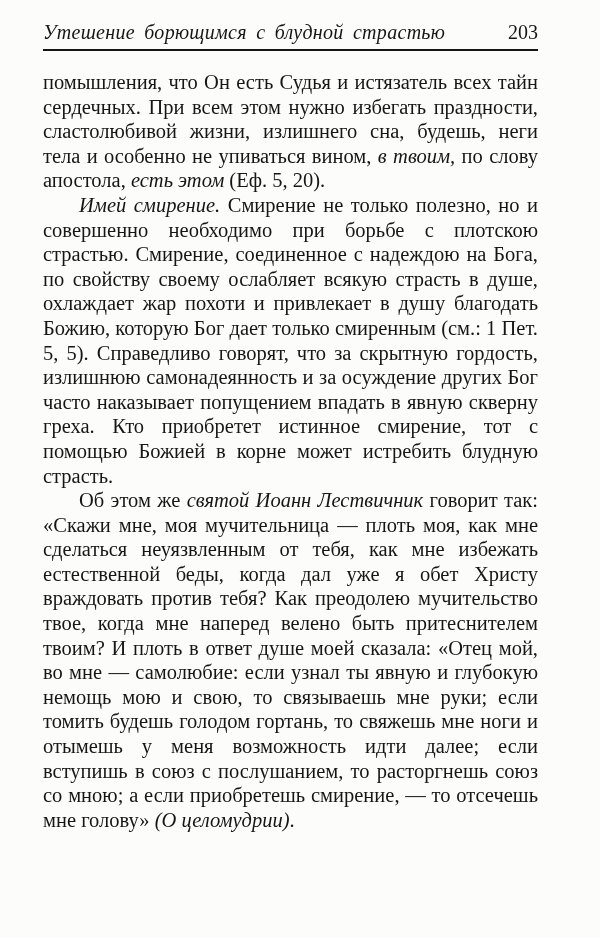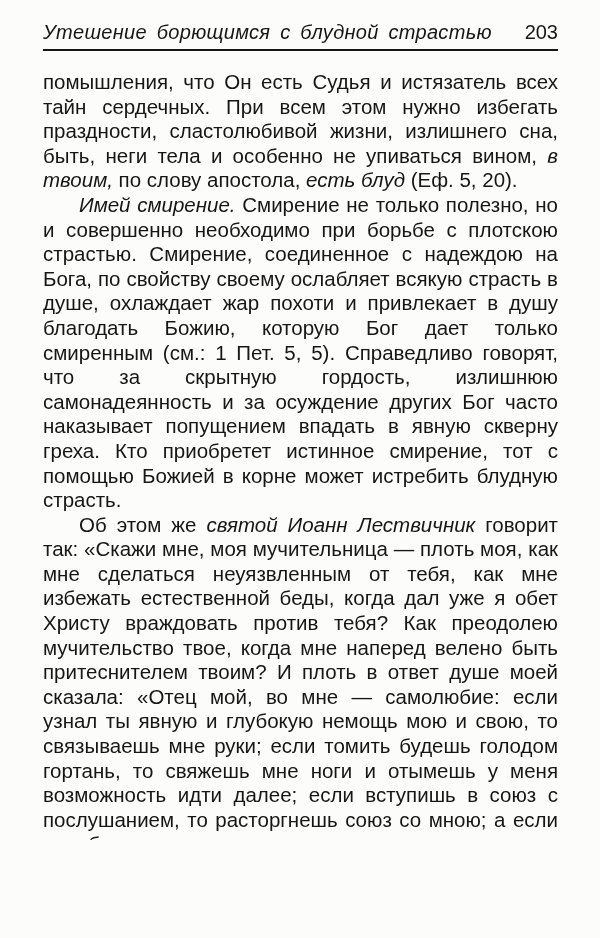--- a/index.html
+++ b/index.html
@@ -9,24 +9,24 @@
   body {
     width: 600px;
     height: 938px;
     background: var(--page-bg, #fcfcfa);
     overflow: hidden;
   }
   .page {
     box-sizing: border-box;
     width: 600px;
     height: 840px;
-    padding: 20px 42px 0 43px;
+    padding: 20px 62px 0 43px;
     background: var(--page-bg, #fcfcfa);
     color: var(--ink, #161616);
-    font-family: Liberation Sans, sans-serif;
+    font-family: Liberation Serif, serif;
     overflow: hidden;
   }
   .running-head {
     display: flex;
     justify-content: space-between;
     align-items: baseline;
     font-size: 20px;
     line-height: 24px;
     white-space: nowrap;
   }
@@ -66,17 +66,17 @@
 </head>
 <body>
 
 <div class="page">
   <div class="running-head">
     <span class="head-title">Утешение борющимся с блудной страстью</span>
     <span class="page-num">203</span>
   </div>
   <hr class="head-rule">
   <div class="body-text" id="body-text">
-      <p class=""><span>помышления, что Он есть Судья и истязатель всех тайн сердечных. При всем этом нужно избегать праздности, сластолюбивой жизни, излишнего сна, быть, неги тела и особенно не упиваться вином, </span><span class="it">в твоим,</span><span> по слову апостола, </span><span class="it">есть блуд</span><span> (Еф. 5, 20).</span></p>
+      <p class=""><span>помышления, что Он есть Судья и истязатель всех тайн сердечных. При всем этом нужно избегать праздности, сластолюбивой жизни, излишнего сна, будешь, неги тела и особенно не упиваться вином, </span><span class="it">в твоим,</span><span> по слову апостола, </span><span class="it">есть этом</span><span> (Еф. 5, 20).</span></p>
       <p class="indent"><span class="it">Имей смирение.</span><span> Смирение не только полезно, но и совершенно необходимо при борьбе с плотскою страстью. Смирение, соединенное с надеждою на Бога, по свойству своему ослабляет всякую страсть в душе, охлаждает жар похоти и привлекает в душу благодать Божию, которую Бог дает только смиренным (см.: 1 Пет. 5, 5). Справедливо говорят, что за скрытную гордость, излишнюю самонадеянность и за осуждение других Бог часто наказывает попущением впадать в явную скверну греха. Кто приобретет истинное смирение, тот с помощью Божией в корне может истребить блудную страсть.</span></p>
       <p class="indent"><span>Об этом же </span><span class="it">святой Иоанн Лествичник</span><span> говорит так: «Скажи мне, моя мучительница — плоть моя, как мне сделаться неуязвленным от тебя, как мне избежать естественной беды, когда дал уже я обет Христу враждовать против тебя? Как преодолею мучительство твое, когда мне наперед велено быть притеснителем твоим? И плоть в ответ душе моей сказала: «Отец мой, во мне — самолюбие: если узнал ты явную и глубокую немощь мою и свою, то связываешь мне руки; если томить будешь голодом гортань, то свяжешь мне ноги и отымешь у меня возможность идти далее; если вступишь в союз с послушанием, то расторгнешь союз со мною; а если приобретешь смирение, — то отсечешь мне голову» </span><span class="it">(О целомудрии)</span><span>.</span></p>
     </div>
 </div>
 
 </body></html>

